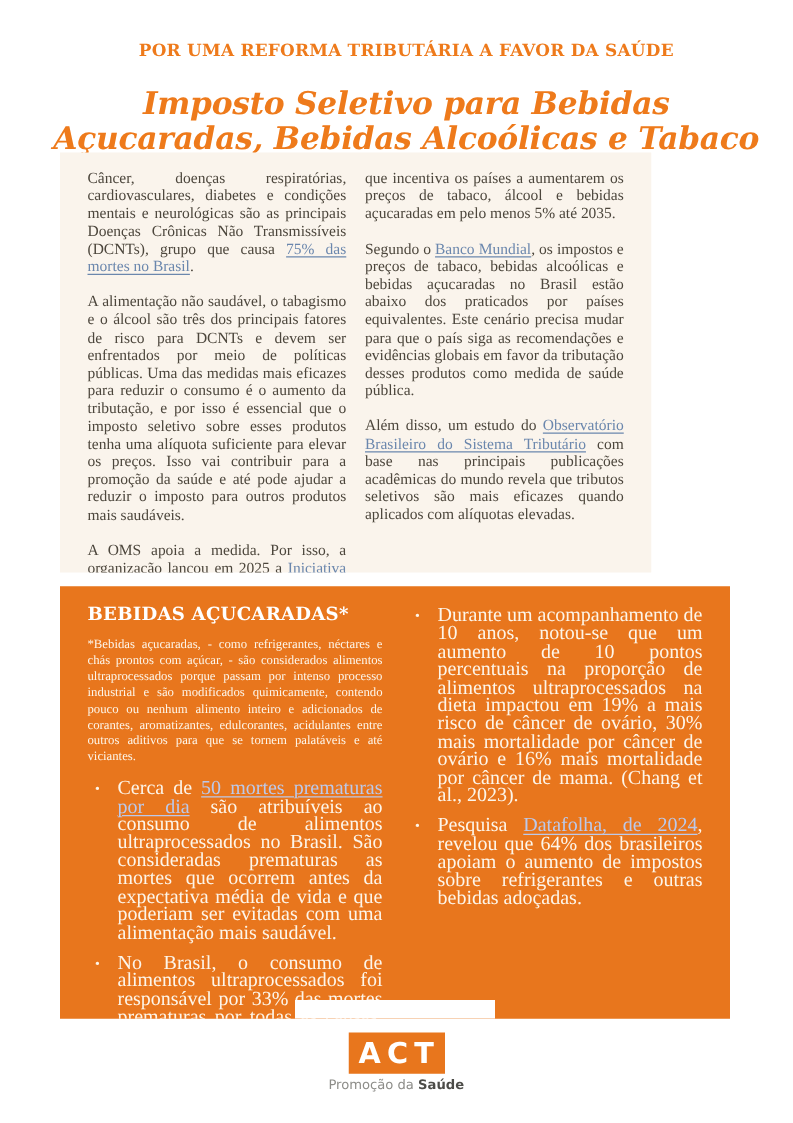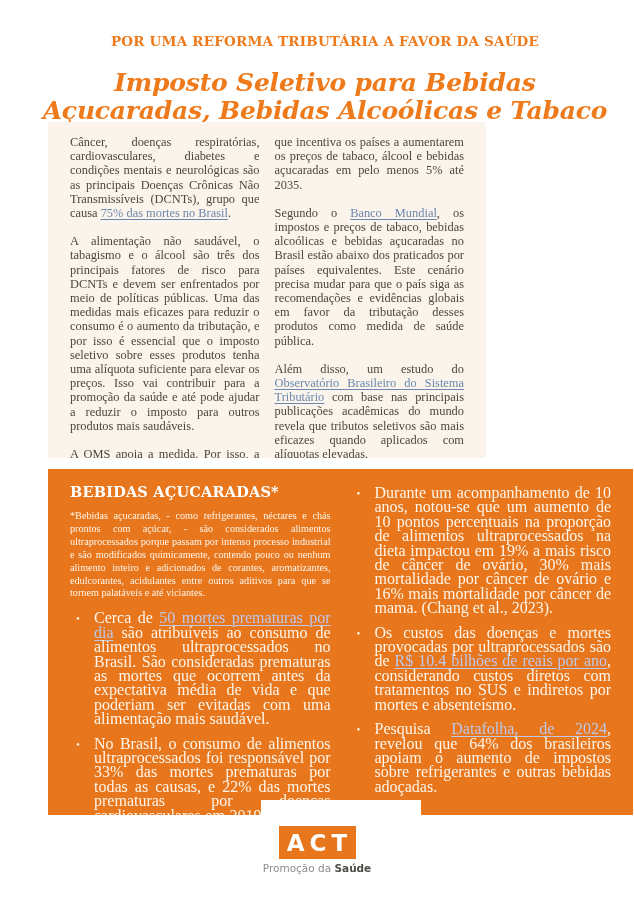--- a/index.html
+++ b/index.html
@@ -25,21 +25,21 @@
     font-weight: bold;
     font-style: italic;
     font-size: 25px;
     line-height: 1.13;
     letter-spacing: -0.2px;
     color: #ee7a1b;
   }
   
   .intro {
     position: absolute; left: 48px; top: 122px;
-    width: 438px; height: 336px;
+    width: 473px; height: 336px;
     box-sizing: border-box;
     background: #faf4ec;
     padding: 13px 22px 10px 22px;
     display: flex; gap: 15px;
     overflow: hidden;
     justify-content: space-between;
   }
   .intro .col {
     flex: 1;
     font-size: 12.4px;
@@ -50,21 +50,21 @@
   .intro p { margin: 0 0 14px 0; }
   .intro a.lnk {
     color: #6b87ad;
     text-decoration: underline;
     text-decoration-thickness: 1px;
     text-underline-offset: 2px;
   }
   
   .orange {
     position: absolute; left: 48px; top: 469px;
-    width: 585px; height: 346px;
+    width: 536px; height: 346px;
     box-sizing: border-box;
     background: #e8761d;
     padding: 11px 22px 10px 22px;
     display: flex; gap: 20px;
     color: #fdf5e9;
     overflow: hidden;
   }
   .orange .col { flex: 1; }
   .orange h2 {
     margin: 3px 0 10px 0;
@@ -165,21 +165,20 @@
       <h2>BEBIDAS AÇUCARADAS*</h2>
       <p class="footnote"><span>*Bebidas açucaradas, - como refrigerantes, néctares e chás prontos com açúcar, - são considerados alimentos ultraprocessados porque passam por intenso processo industrial e são modificados quimicamente, contendo pouco ou nenhum alimento inteiro e adicionados de corantes, aromatizantes, edulcorantes, acidulantes entre outros aditivos para que se tornem palatáveis e até viciantes.</span></p>
       <ul class="bullets">
           <li><span>Cerca de </span><a href="#" class="lnk">50 mortes prematuras por dia</a><span> são atribuíveis ao consumo de alimentos ultraprocessados no Brasil. São consideradas prematuras as mortes que ocorrem antes da expectativa média de vida e que poderiam ser evitadas com uma alimentação mais saudável.</span></li>
           <li><span>No Brasil, o consumo de alimentos ultraprocessados foi responsável por 33% das mortes prematuras por todas as causas, e 22% das mortes prematuras por doenças cardiovasculares em 2019 (Nilson et al., 2022).</span></li>
         </ul>
     </div>
     <div class="col rightcol">
       <ul class="bullets">
           <li><span>Durante um acompanhamento de 10 anos, notou-se que um aumento de 10 pontos percentuais na proporção de alimentos ultraprocessados na dieta impactou em 19% a mais risco de câncer de ovário, 30% mais mortalidade por câncer de ovário e 16% mais mortalidade por câncer de mama. (Chang et al., 2023).</span></li>
-          <li><span>Os custos das doenças e mortes provocadas por ultraprocessados são de </span><a href="#" class="lnk">R$ 10.4 bilhões de reais por ano</a><span>, considerando custos diretos com tratamentos no SUS e indiretos por mortes e absenteísmo.</span></li>
           <li><span>Pesquisa </span><a href="#" class="lnk">Datafolha, de 2024</a><span>, revelou que 64% dos brasileiros apoiam o aumento de impostos sobre refrigerantes e outras bebidas adoçadas.</span></li>
         </ul>
     </div>
     <div class="notch"></div>
   </section>
 
   <footer class="footer">
     <div class="logo-box">
       <span>ACT</span>
     </div>

